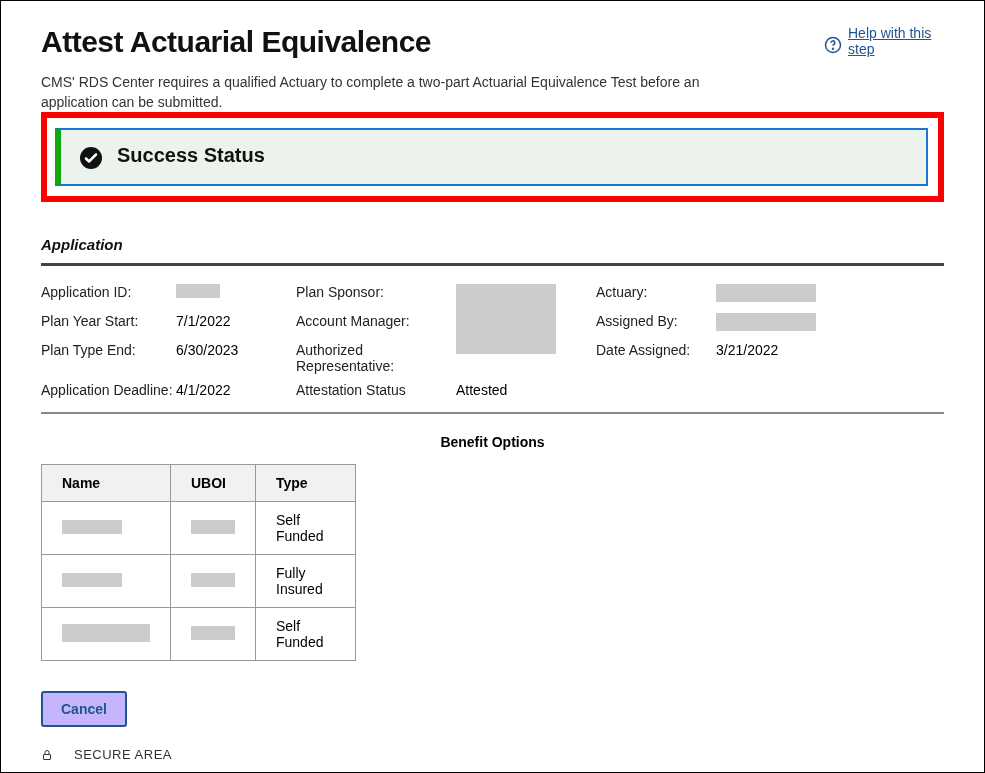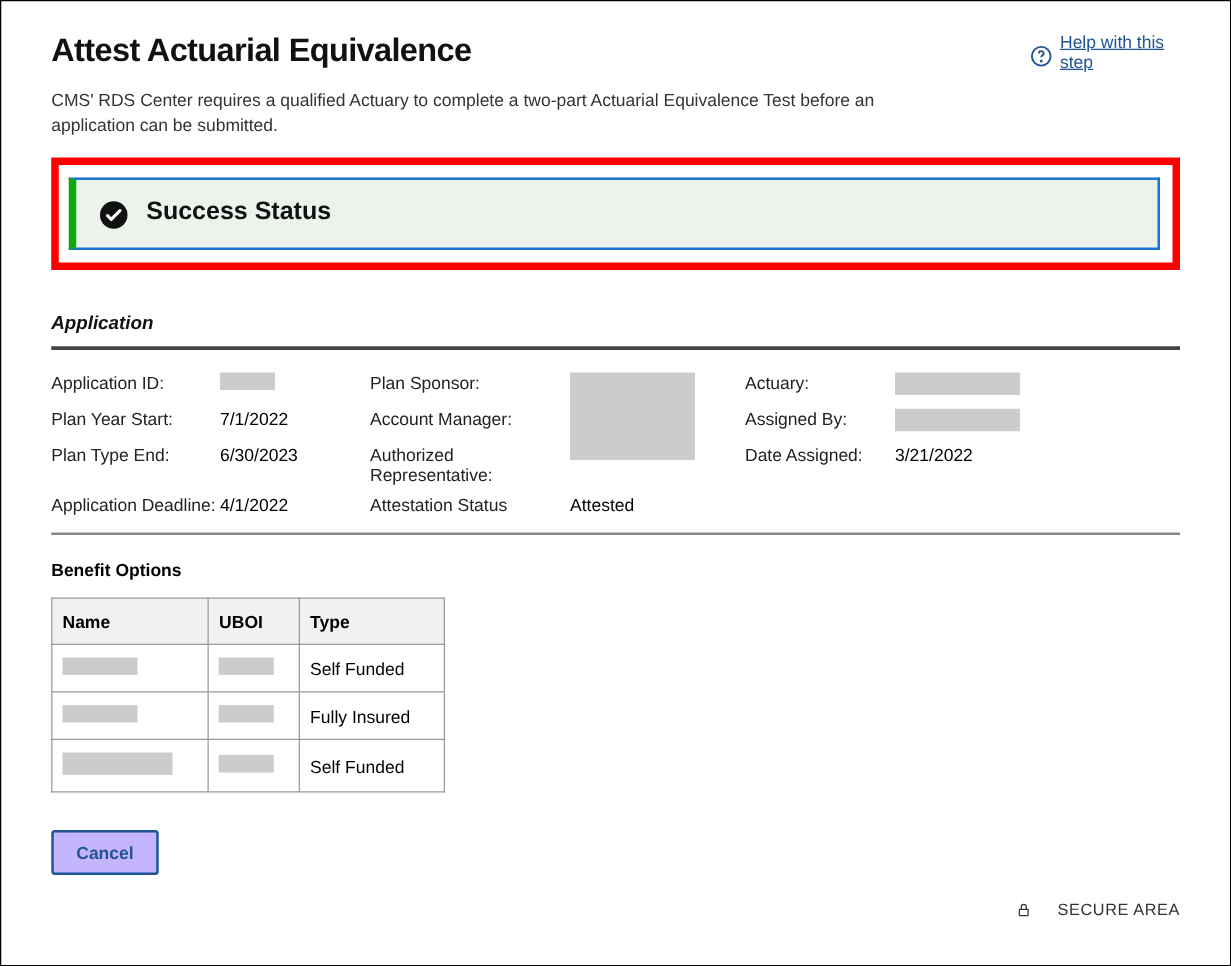--- a/index.html
+++ b/index.html
@@ -1,51 +1,51 @@
 <!DOCTYPE html>
 <html><head>
   <meta charset="utf-8">
   <style>
     * { box-sizing: border-box; margin: 0; padding: 0; }
     body { font-family: -apple-system, BlinkMacSystemFont, "Segoe UI", Arial, sans-serif; background: #fff; }
     .outer-frame { border: 1px solid #000; width: 985px; height: 773px; margin: 0; padding: 0; overflow: hidden; position: relative; }
     .content { padding: 24px 40px 0 40px; }
     .header-row { display: flex; justify-content: space-between; align-items: flex-start; }
-    h1 { font-size: 26px; font-weight: 700; color: #111; letter-spacing: -0.5px; }
+    h1 { font-size: 30px; font-weight: 700; color: #111; letter-spacing: -0.5px; }
     .help-link { display: flex; align-items: flex-end; gap: 6px; text-decoration: underline; color: #205493; font-size: 14px; max-width: 120px; }
     .help-icon { flex-shrink: 0; margin-top: 2px; }
     .intro { color: #333; font-size: 14px; margin-top: 14px; max-width: 660px; line-height: 1.4; }
-    .highlight-box { border: 6px solid #ff0000; padding: 10px; margin-top: 16px; }
+    .highlight-box { border: 6px solid #ff0000; padding: 10px; }
     .success-panel { border: 2px solid #1976d2; background: #ecf3ec; padding: 14px 18px; display: flex; align-items: flex-start; gap: 14px; border-left: 6px solid #0fa80f; margin-left: -2px; }
     .bar-wrap { position: relative; }
     .check-circle { width: 24px; height: 24px; flex-shrink: 0; margin-top: 2px; }
     .success-body { flex: 1; }
     .success-title { font-weight: 700; font-size: 20px; color: #111; }
     .success-list { margin-top: 10px; font-size: 14px; color: #333; }
     .success-list-item::before { content: "- "; margin-right: 4px; }
     .section-title { font-size: 15px; font-weight: 700; margin-top: 34px; color: #111; font-style: italic; }
     hr.divider { border: none; border-top: 3px solid #444; margin-top: 10px; }
     .grid { display: grid; grid-template-columns: 135px 120px 160px 140px 120px 125px; column-gap: 0; row-gap: 8px; font-size: 14px; color: #222; margin-top: 18px; align-items: start; }
     .grid .label { color: #222; }
     .grid .val { color: #000000; }
     .redacted { background: #ccc; display: inline-block; }
     .redacted-sm { width: 44px; height: 14px; }
     .redacted-md { width: 60px; height: 14px; }
     .redacted-lg { width: 100px; height: 18px; }
     .redacted-xl { width: 88px; height: 18px; }
     .redacted-block { width: 100px; height: 70px; background: #ccc; }
     .row-span { grid-row: span 3; }
     hr.thin { border: none; border-top: 2px solid #888; margin-top: 14px; }
-    .benefit-title { font-size: 14px; font-weight: 700; margin-top: 20px; }
+    .benefit-title { font-size: 14px; font-weight: 700; margin-top: 20px; text-align: center; }
     table.benefit { border-collapse: collapse; margin-top: 14px; font-size: 14px; width: 315px; }
-    table.benefit th, table.benefit td { border: 1px solid #999; padding: 10px 8px; text-align: left; vertical-align: middle; }
+    table.benefit th, table.benefit td { border: 1px solid #999; padding: 10px 20px; text-align: left; vertical-align: middle; }
     table.benefit th { background: #f1f1f1; font-weight: 700; }
     table.benefit td { height: 38px; }
     .btn-cancel { border: 2px solid #205493; color: #205493; background: #c4b5fd; font-weight: 700; font-size: 14px; padding: 8px 18px; margin-top: 30px; cursor: pointer; border-radius: 3px; }
-    .secure { margin-top: 20px; font-size: 13px; color: #333; display: flex; align-items: center; gap: 21px; letter-spacing: 0.5px; justify-content: flex-end; }
+    .secure { margin-top: 20px; font-size: 13px; color: #333; display: flex; align-items: center; gap: 21px; letter-spacing: 0.5px; }
     .lock-icon { width: 12px; height: 12px; }
   </style>
 </head>
 <body>
 
 <div class="outer-frame">
   <div class="content">
     <div class="header-row">
       <h1>Attest Actuarial Equivalence</h1>
       <a href="#" class="help-link">

